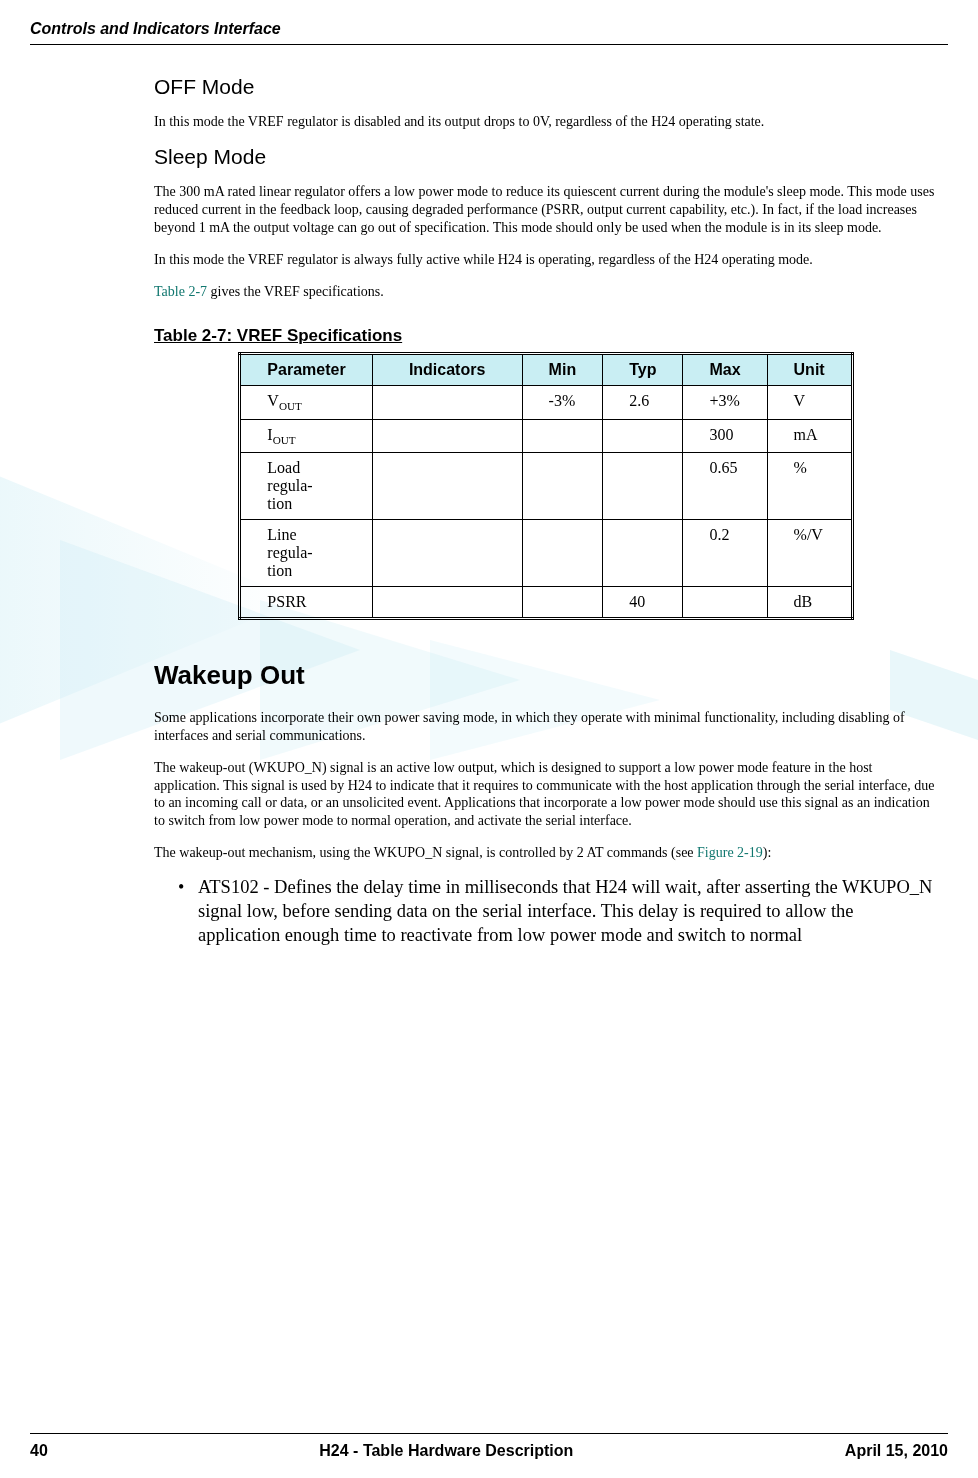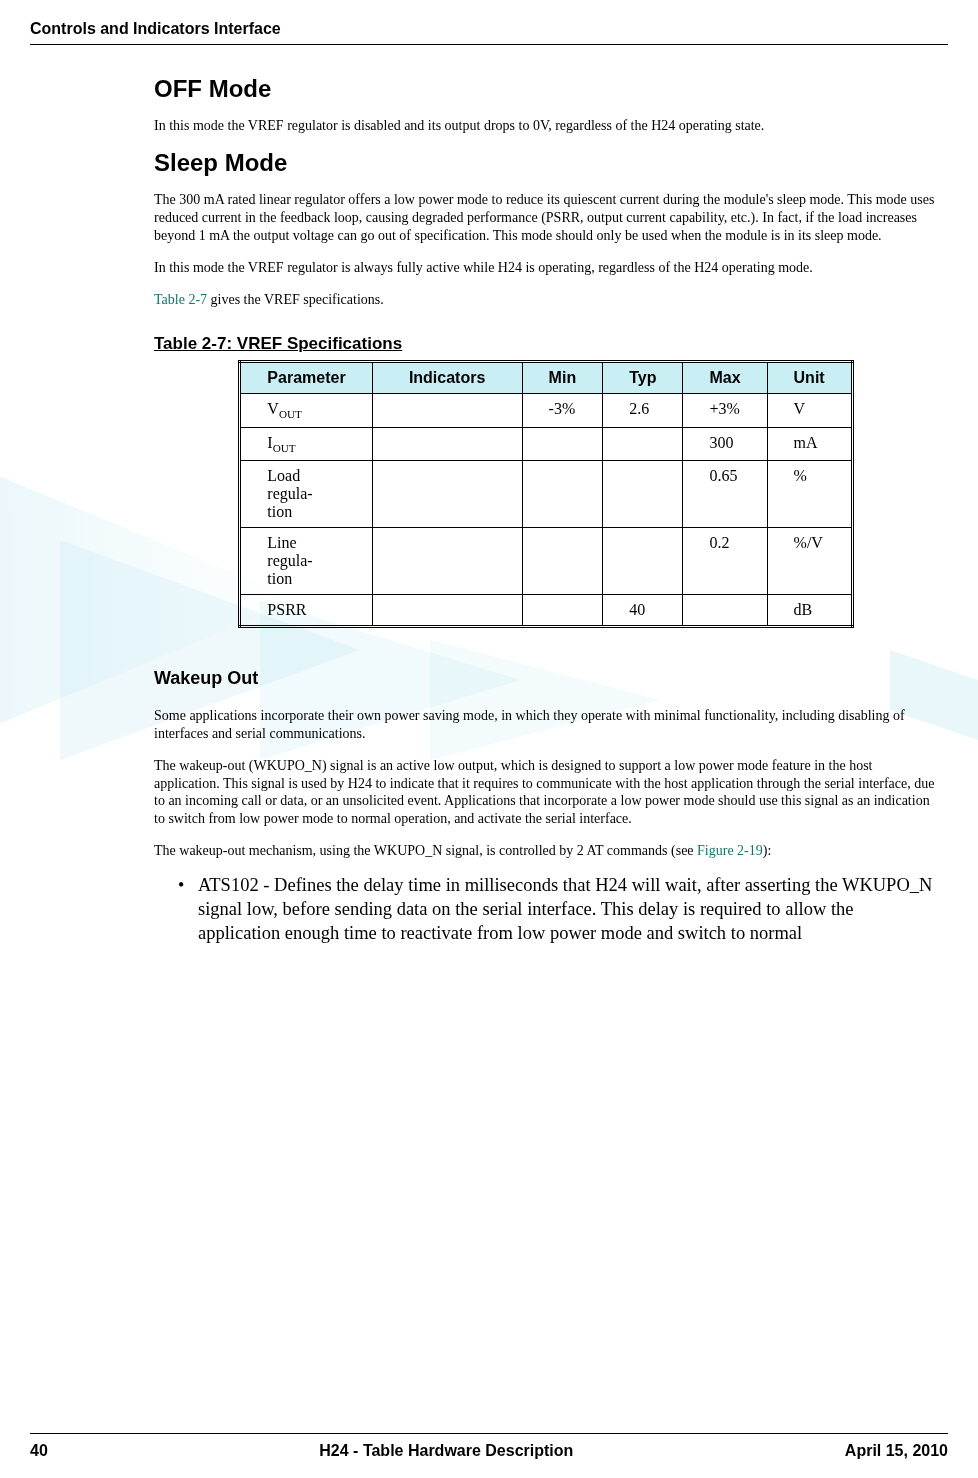--- a/index.html
+++ b/index.html
@@ -1,23 +1,23 @@
 <!DOCTYPE html>
 <html><head>
 <meta charset="utf-8">
 <style>
   * { box-sizing: border-box; margin: 0; padding: 0; }
   html, body { width: 978px; height: 1478px; background: #fff; font-family: "Times New Roman", Times, serif; color: #000; position: relative; }
   .bg-deco { position: absolute; top: 340px; left: 0; width: 978px; height: 620px; pointer-events: none; z-index: 0; }
   .page { position: relative; z-index: 1; padding: 20px 30px 0 30px; }
-  .running-head { font-family: Arial, Helvetica, sans-serif; font-weight: bold; font-size: 16px; margin-bottom: 6px; }
+  .running-head { font-family: Arial, Helvetica, sans-serif; font-weight: bold; font-size: 16px; margin-bottom: 6px; font-style: italic; }
   .head-rule { border: none; border-top: 1.5px solid #000; margin-bottom: 30px; }
   .content { margin-left: 124px; margin-right: 10px; }
-  h3.sec { font-family: Arial, Helvetica, sans-serif; font-weight: bold; font-size: 24px; margin-bottom: 14px; }
-  h2.big { font-family: Arial, Helvetica, sans-serif; font-weight: bold; font-size: 18px; margin-top: 40px; margin-bottom: 18px; }
+  h3.sec { font-family: Arial, Helvetica, sans-serif; font-weight: normal; font-size: 21px; margin-bottom: 14px; }
+  h2.big { font-family: Arial, Helvetica, sans-serif; font-weight: bold; font-size: 26px; margin-top: 40px; margin-bottom: 18px; }
   p.body { font-size: 14px; line-height: 1.28; margin-bottom: 14px; margin-top: 11px; }
   .xref { color: #0f766e; }
   .tbl-caption { font-family: Arial, Helvetica, sans-serif; font-weight: bold; font-size: 17px; text-align: left; text-decoration: underline; margin-top: 26px; margin-bottom: 6px; }
   table.spec { border-collapse: collapse; margin: 0 auto 10px auto; border: 3px double #000; }
   table.spec th, table.spec td { border: 1px solid #000; padding: 6px 26px; font-size: 16px; vertical-align: top; }
   table.spec th { background: #c9eef3; font-family: Arial, Helvetica, sans-serif; font-weight: bold; text-align: center; }
   table.spec td.param { width: 118px; }
   table.spec td.cond { width: 150px; }
   table.spec td.num { width: 62px; }
   table.spec td.unit { width: 58px; }

